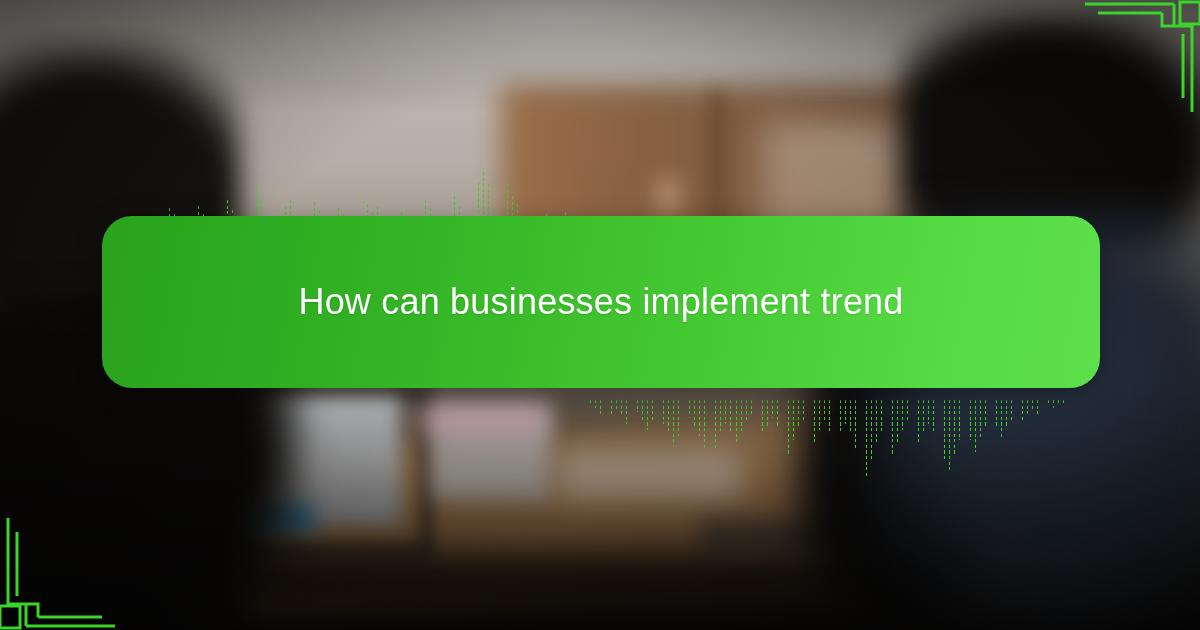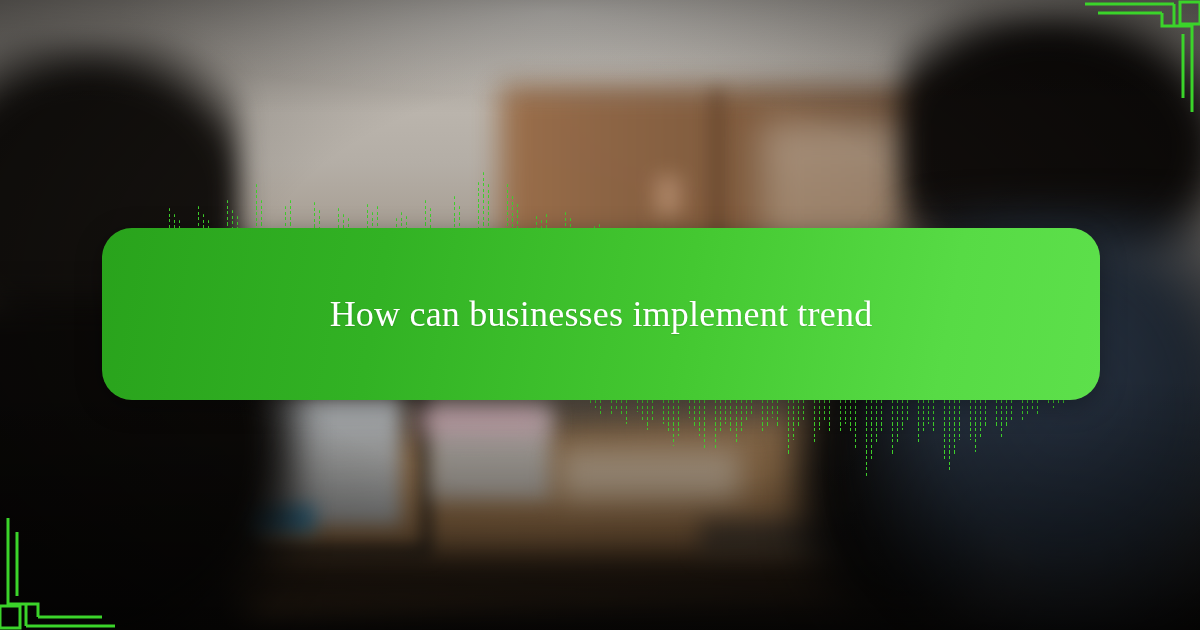--- a/index.html
+++ b/index.html
@@ -150,26 +150,25 @@
         #3ecf2b 0px, #3ecf2b 3.2px,
         rgba(0,0,0,0) 3.2px, rgba(0,0,0,0) 5.6px);
     background-position:left bottom;
     border-radius:2px;
   }
   .wave.down .bar{background-position:left top;}
 
   
   #card{
     position:absolute;
-    left:102px;top:228px;width:998px;height:172px;
+    left:102px;top:216px;width:998px;height:172px;
     background:linear-gradient(100deg,#29a31c 0%, #32b224 28%, #44c831 58%, #57db45 84%, #5de04b 100%);
     border-radius:30px;
     display:flex;align-items:center;justify-content:center;
     box-shadow:0 6px 26px rgba(0,0,0,.35);
-    font-family:Liberation Serif, serif;
   }
   #card-text{
     color:#ffffff;
     font-size:36px;
     line-height:56px;
     font-weight:400;
     text-align:center;
     letter-spacing:.2px;
     max-width:640px;
     text-shadow:0 1px 2px rgba(0,0,0,.14);

